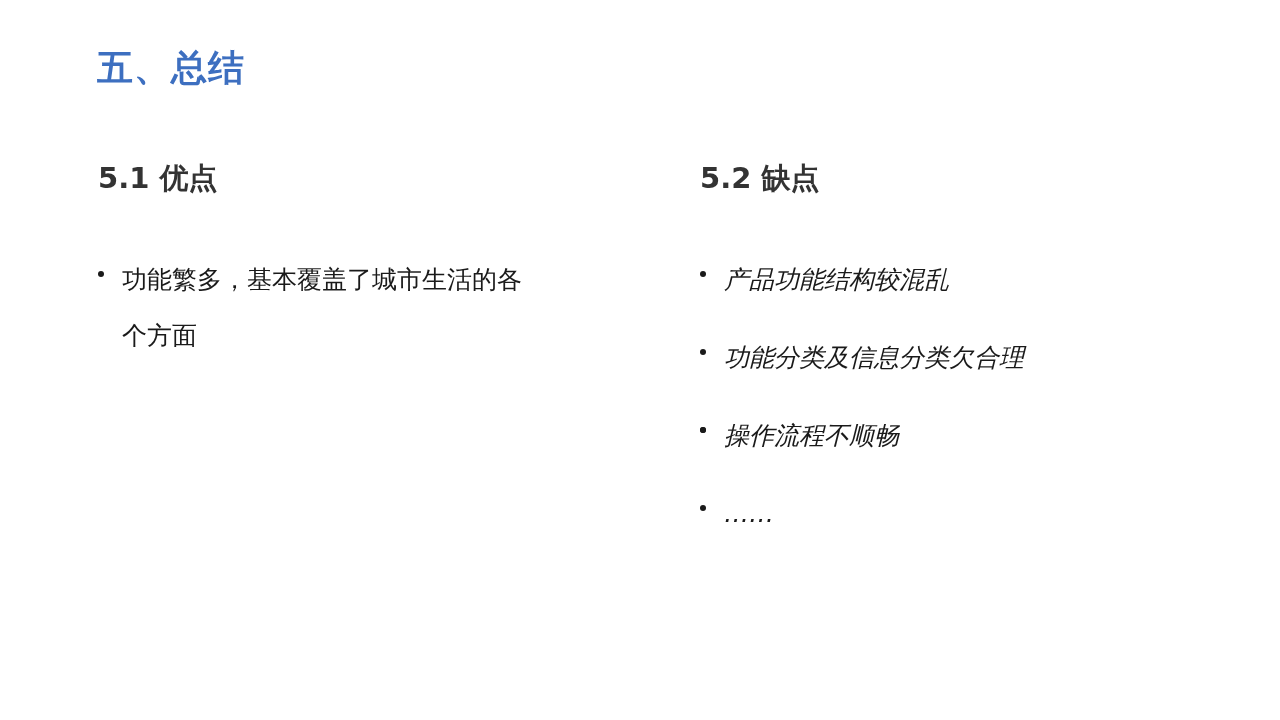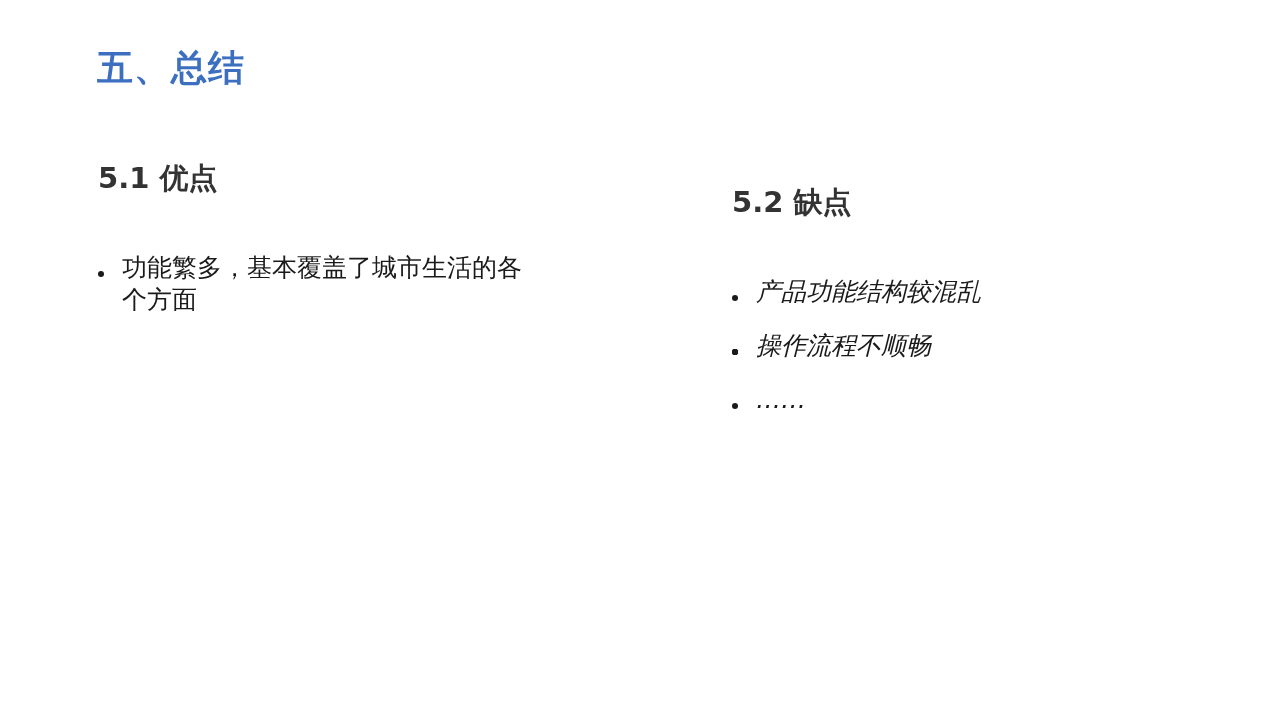--- a/index.html
+++ b/index.html
@@ -11,32 +11,32 @@
   }
   .title {
     position: absolute; left: 97px; top: 44px;
     font-size: 36px; font-weight: bold; color: #3d6fc0;
     letter-spacing: 1px; line-height: 48px; font-family: Liberation Serif, serif;
   }
   .section {
     position: absolute; top: 156px;
   }
   .section.left { left: 98px; width: 470px; }
-  .section.right { left: 732px; width: 470px; margin-top: 24px; }
+  .section.right { left: 700px; width: 470px; }
   .section-heading {
     font-size: 29px; font-weight: bold; color: #333333;
     line-height: 44px; margin: 0;
   }
   .bullets {
     list-style: none; margin: 0; padding: 0;
     position: absolute; top: 96px; left: 0; width: 100%;
   }
   .bullets li {
     position: relative; padding-left: 24px;
-    font-size: 25px; color: #1a1a1a; line-height: 32px;
+    font-size: 25px; color: #1a1a1a; line-height: 56px;
   }
   .section.right .bullets li { margin-bottom: 22px; font-style: italic; }
   .bullets li .dot {
     position: absolute; left: 0; top: 19px;
     width: 6px; height: 6px; border-radius: 50%;
     background: #1a1a1a;
   }
   .left .bullets li { width: 420px; }
 </style>
 </head>
@@ -56,20 +56,21 @@
 
 <div class="section right">
   <h2 class="section-heading">5.2 缺点</h2>
   <ul class="bullets">
     <li>
       <span class="dot"></span>
       <span>产品功能结构较混乱</span>
     </li>
     <li>
       <span class="dot"></span>
+      <span>功能分类及信息分类欠合理</span>
     </li>
     <li>
       <span class="dot"></span>
     </li>
     <li>
       <span class="dot"></span>
       <span>操作流程不顺畅</span>
     </li>
     <li>
       <span class="dot"></span>

